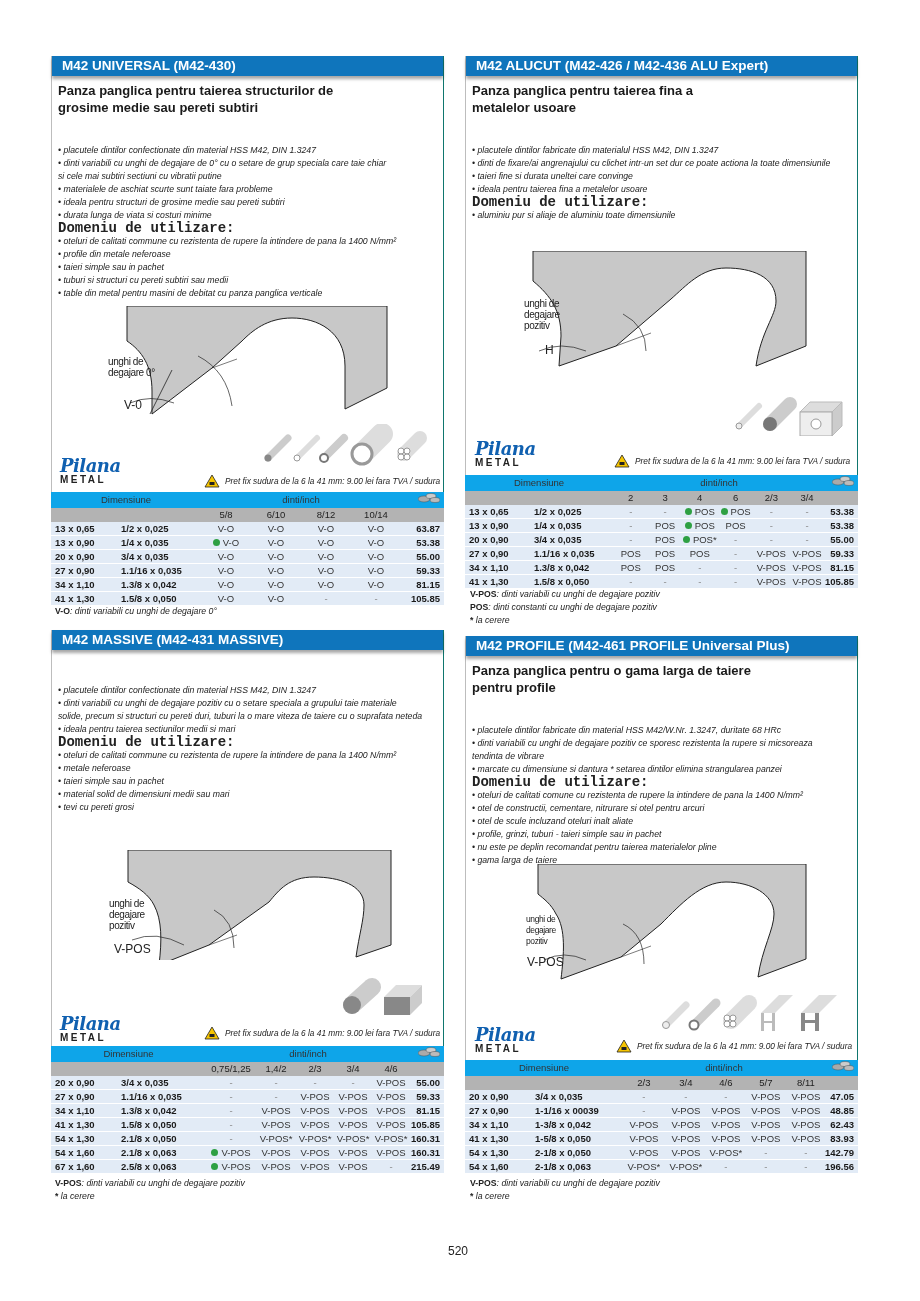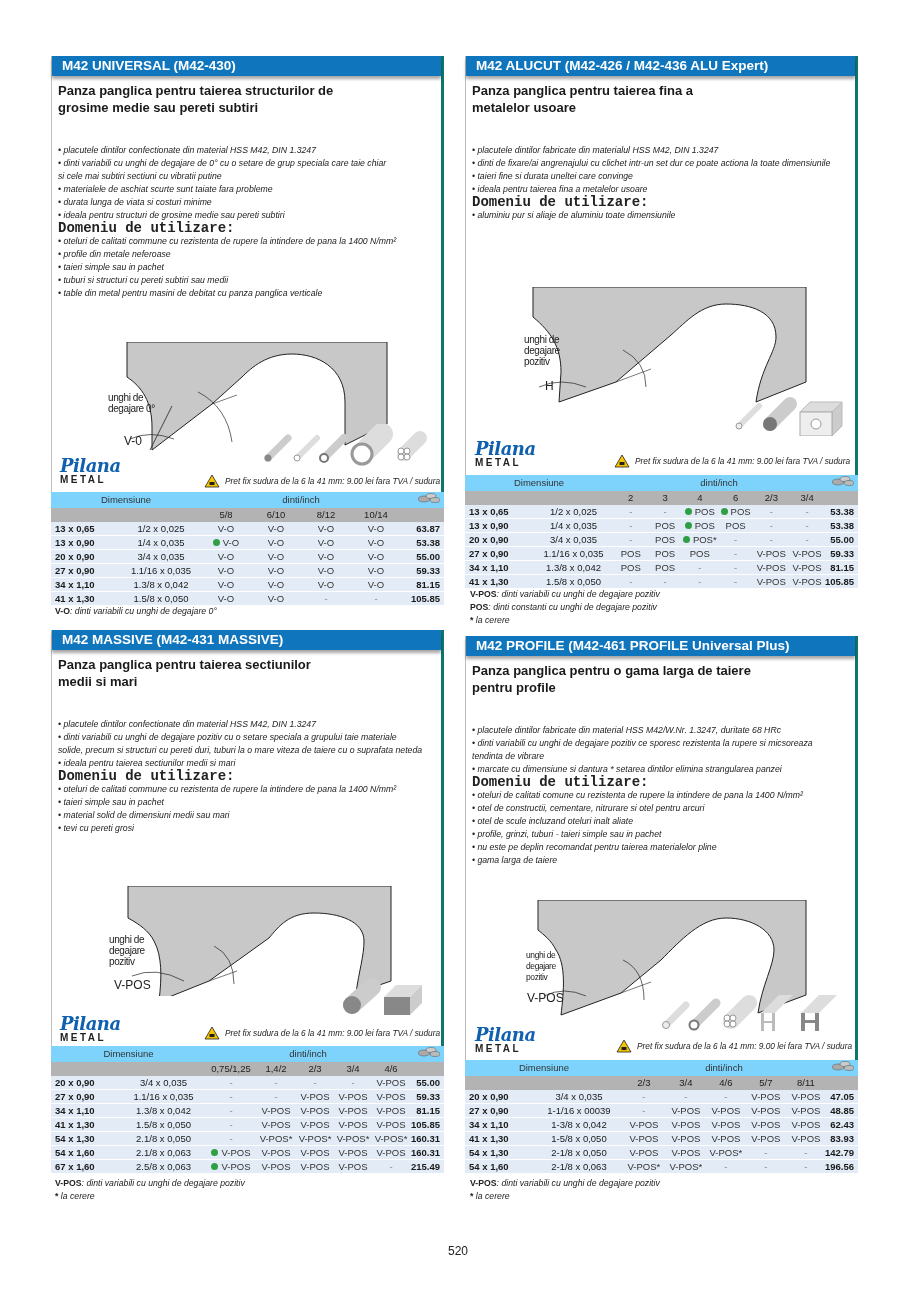--- a/index.html
+++ b/index.html
@@ -3,21 +3,21 @@
 <meta charset="utf-8">
 <style>
   * { box-sizing: border-box; margin: 0; padding: 0; }
   html, body { width: 920px; height: 1301px; background: #ffffff; overflow: hidden; }
   body { position: relative; font-family: "Liberation Sans", "DejaVu Sans", sans-serif; color: #1a1a1a; }
 
   .card {
     position: absolute;
     width: 393px;
     border-left: 1px solid #bdbdbd;
-    border-right: 3px solid #0f766e;
+    border-right: 1px solid #0f766e;
     background: #fff;
   }
   .card-header {
     background: #0f75bc;
     color: #fff;
     font-weight: bold;
     font-size: 13.5px;
     height: 20px;
     line-height: 20px;
     padding-left: 10px;
@@ -30,38 +30,38 @@
     font-size: 13px;
     font-weight: bold;
     line-height: 17px;
     margin-bottom: 8px;
     color: #1a1a1a;
   }
   .bullets { font-size: 8.7px; line-height: 13px; font-style: italic; color: #222; margin-top: 28px; }
   .bullets .b { white-space: nowrap; }
   .bullets .sub { font-style: normal; font-weight: bold; font-size: 14px; font-family: Liberation Mono, monospace; }
 
-  .diagram { position: absolute; margin-top: 36px; }
+  .diagram { position: absolute; }
   .diagram svg { display: block; }
   .diag-label { position: absolute; font-size: 10px; line-height: 11px; color: #222; letter-spacing: -0.4px; }
   .diag-code { position: absolute; font-size: 12px; color: #222; }
 
   .materials { position: absolute; }
   .logo { position: absolute; }
   .logo .lg { font-family: "DejaVu Serif", serif; font-style: italic; font-weight: bold; color: #1060b0; font-size: 18px; letter-spacing: -0.5px; line-height: 18px; }
   .logo .mt { font-size: 10px; letter-spacing: 2.5px; color: #222; line-height: 10px; font-weight: bold; }
   .weld { position: absolute; font-size: 8.3px; font-style: italic; color: #222; display: flex; align-items: center; gap: 5px; white-space: nowrap; }
 
   table.spec { position: absolute; border-collapse: collapse; font-size: 9.5px; }
   table.spec td { padding: 0; height: 13px; line-height: 13px; }
-  table.spec tr.h1 td { background: #7dd3fc; height: 16px; line-height: 16px; }
+  table.spec tr.h1 td { background: #0ea5e9; height: 16px; line-height: 16px; }
   table.spec tr.h2 td { background: #b3b3b3; height: 14px; line-height: 14px; color: #222; }
   table.spec tr.r td { background: #e2ebf6; border-bottom: 1px solid #fff; }
   table.spec tr.r td.dm { font-weight: bold; padding-left: 4px; white-space: nowrap; }
-  table.spec tr.r td.in { font-weight: normal; white-space: nowrap; text-align: center; }
+  table.spec tr.r td.in { font-weight: bold; white-space: nowrap; text-align: left; }
   table.spec td.c { text-align: center; color: #333; white-space: nowrap; }
   table.spec td.p { text-align: right; font-weight: bold; padding-right: 4px; }
   table.spec td.dash { color: #888; }
   .dot { display: inline-block; width: 7px; height: 7px; border-radius: 50%; background: #2ea043; margin-right: 3px; vertical-align: 0px; }
 
   .legend { position: absolute; font-size: 8.7px; line-height: 13px; font-style: italic; color: #222; }
   .legend b { font-style: normal; }
 
   .page-num { position: absolute; left: 448px; top: 1244px; font-size: 12px; color: #222; }
 </style>
@@ -73,22 +73,22 @@
   <div class="card-body">
     <h2 class="card-title">
       <span>Panza panglica pentru taierea structurilor de</span><br>
       <span>grosime medie sau pereti subtiri</span>
     </h2>
     <div class="bullets">
       <div class="b">• placutele dintilor confectionate din material HSS M42, DIN 1.3247</div>
       <div class="b">• dinti variabili cu unghi de degajare de 0° cu o setare de grup speciala care taie chiar</div>
       <div class="b">si cele mai subtiri sectiuni cu vibratii putine</div>
       <div class="b">• materialele de aschiat scurte sunt taiate fara probleme</div>
+      <div class="b">• ideala pentru structuri de grosime medie sau pereti subtiri</div>
       <div class="b">• durata lunga de viata si costuri minime</div>
-      <div class="b">• ideala pentru structuri de grosime medie sau pereti subtiri</div>
       <div class="sub">Domeniu de utilizare:</div>
       <div class="b">• oteluri de calitati commune cu rezistenta de rupere la intindere de pana la 1400 N/mm²</div>
       <div class="b">• profile din metale neferoase</div>
       <div class="b">• taieri simple sau in pachet</div>
       <div class="b">• tuburi si structuri cu pereti subtiri sau medii</div>
       <div class="b">• table din metal pentru masini de debitat cu panza panglica verticale</div>
     </div>
   </div>
   <div class="diagram" style="left:50px; top:250px;">
     <svg width="300" height="115" viewBox="0 0 300 115">
@@ -401,31 +401,28 @@
 </table>
 <div class="legend" style="left:470px; top:588px;">
   <div><b>V-POS</b><span>: dinti variabili cu unghi de degajare pozitiv</span></div>
   <div><b>POS</b><span>: dinti constanti cu unghi de degajare pozitiv</span></div>
   <div><b>*</b><span> la cerere</span></div>
 </div>
 
 <section class="card" style="left:51px; top:630px; height:416px;">
   <div class="card-header">M42 MASSIVE (M42-431 MASSIVE)</div>
   <div class="card-body">
-    <h2 class="card-title">
-      <span>Panza panglica pentru taierea sectiunilor</span><br>
-      <span>medii si mari</span>
-    </h2>
     <div class="bullets">
       <div class="b">• placutele dintilor confectionate din material HSS M42, DIN 1.3247</div>
       <div class="b">• dinti variabili cu unghi de degajare pozitiv cu o setare speciala a grupului taie materiale</div>
       <div class="b">solide, precum si structuri cu pereti duri, tuburi la o mare viteza de taiere cu o suprafata neteda</div>
       <div class="b">• ideala pentru taierea sectiunilor medii si mari</div>
       <div class="sub">Domeniu de utilizare:</div>
       <div class="b">• oteluri de calitati commune cu rezistenta de rupere la intindere de pana la 1400 N/mm²</div>
+      <div class="b">• metale neferoase</div>
       <div class="b">• taieri simple sau in pachet</div>
       <div class="b">• material solid de dimensiuni medii sau mari</div>
       <div class="b">• tevi cu pereti grosi</div>
     </div>
   </div>
   <div class="diagram" style="left:52px; top:220px;">
     <svg width="290" height="110" viewBox="0 0 290 110">
       <path d="M24 0 L287 0 L287 95 L252 107 C255 85 260 70 260 55 C260 35 235 27 210 27 C185 27 175 40 165 52 L105 95 L55 115 C58 90 58 70 50 55 C45 45 35 38 24 32 Z" fill="#c8c8c8" stroke="#222" stroke-width="1"></path>
       <path d="M110 60 Q130 70 130 98" stroke="#222" stroke-width="0.7" fill="none"></path>
       <path d="M105 95 L133 85" stroke="#222" stroke-width="0.6"></path>

